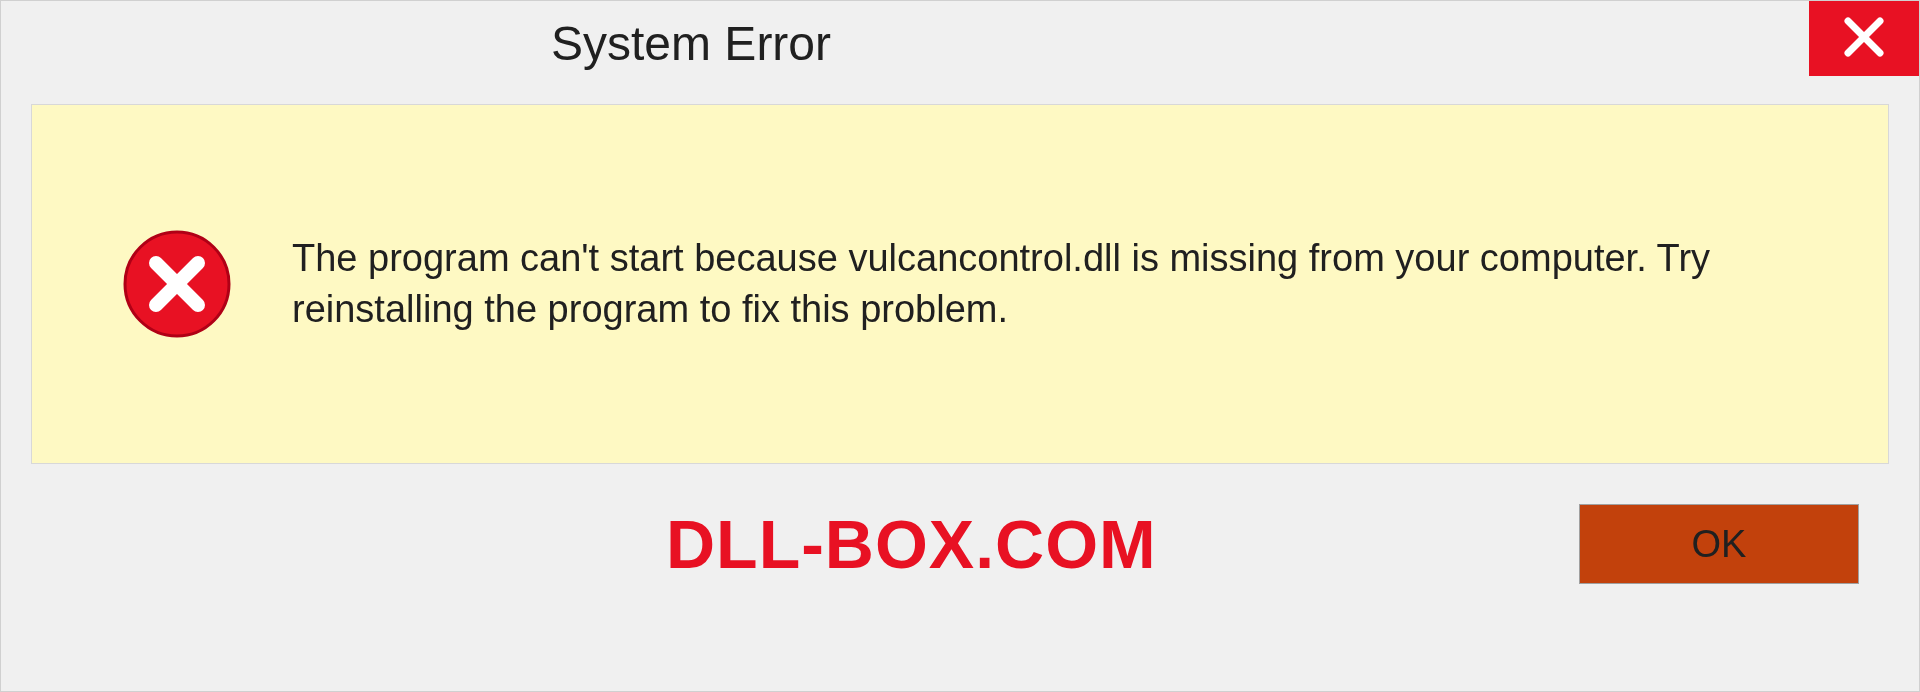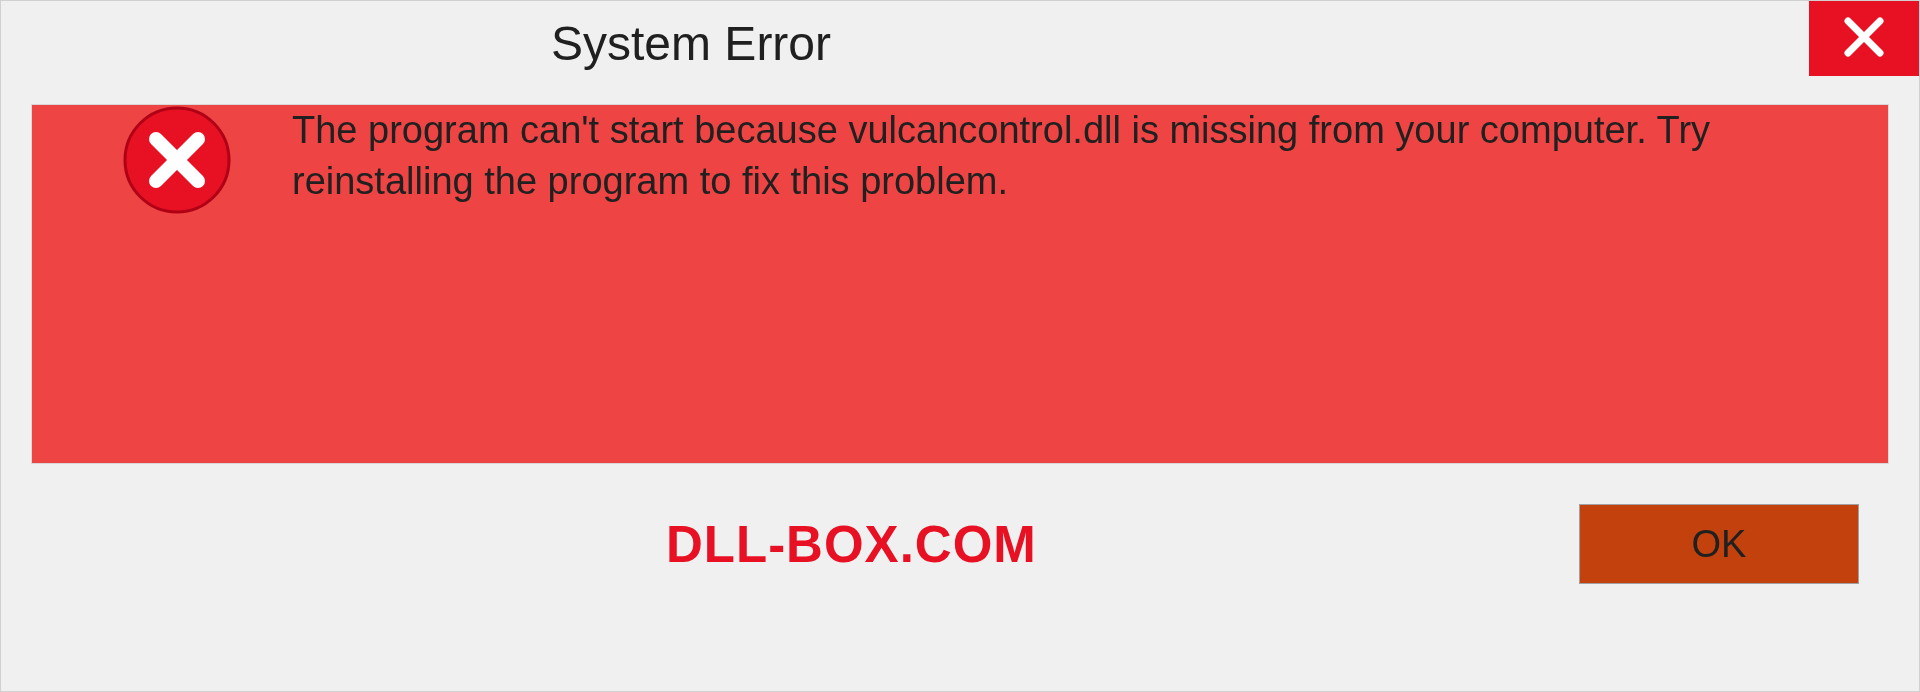--- a/index.html
+++ b/index.html
@@ -44,25 +44,26 @@
       align-items: center;
       justify-content: center;
       cursor: pointer;
     }
     .close-btn svg {
       width: 44px;
       height: 44px;
     }
     .content-area {
       margin: 18px 30px 0 30px;
-      background: #ef4444;
+      background: #fef9c3;
       border: 1px solid #d8d8d8;
       flex: 0 0 auto;
       height: 360px;
       display: flex;
+      align-items: center;
       padding: 0 60px 0 90px;
     }
     .error-icon {
       width: 110px;
       height: 110px;
       flex-shrink: 0;
       margin-right: 60px;
     }
     .error-icon svg {
       width: 100%;
@@ -75,21 +76,21 @@
       font-weight: 400;
       max-width: 1480px;
     }
     .footer {
       display: flex;
       align-items: center;
       justify-content: space-between;
       padding: 40px 60px 0 0;
     }
     .watermark {
-      font-size: 51px;
+      font-size: 68px;
       font-weight: 800;
       color: #e81123;
       letter-spacing: 1px;
       padding-left: 665px;
       font-family: Arial, "Arial Black", sans-serif;
     }
     .ok-btn {
       width: 280px;
       height: 80px;
       background: #c2410c;

